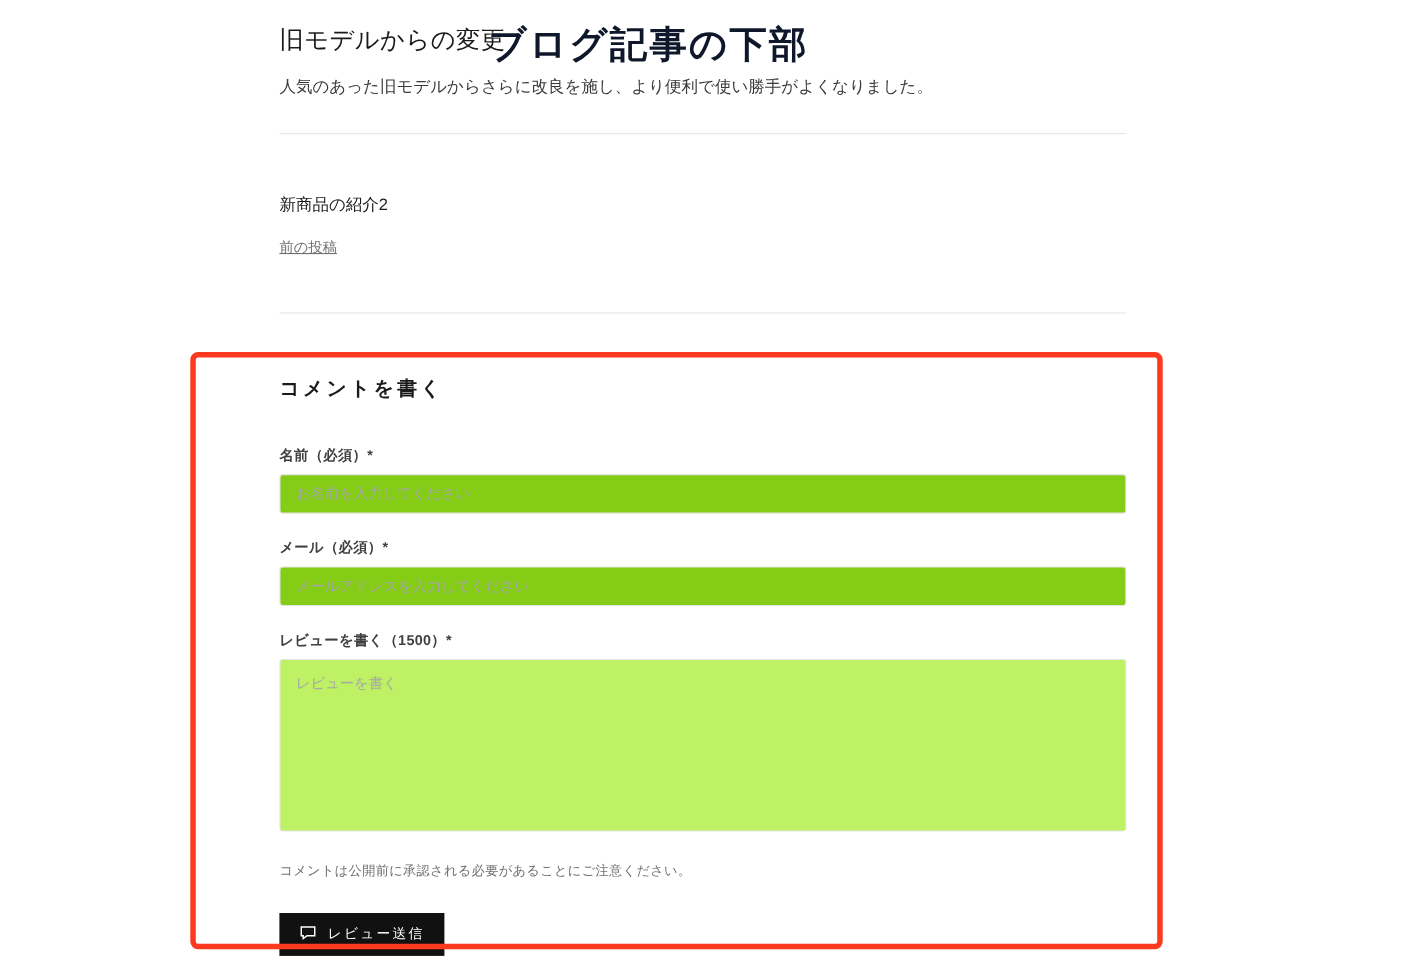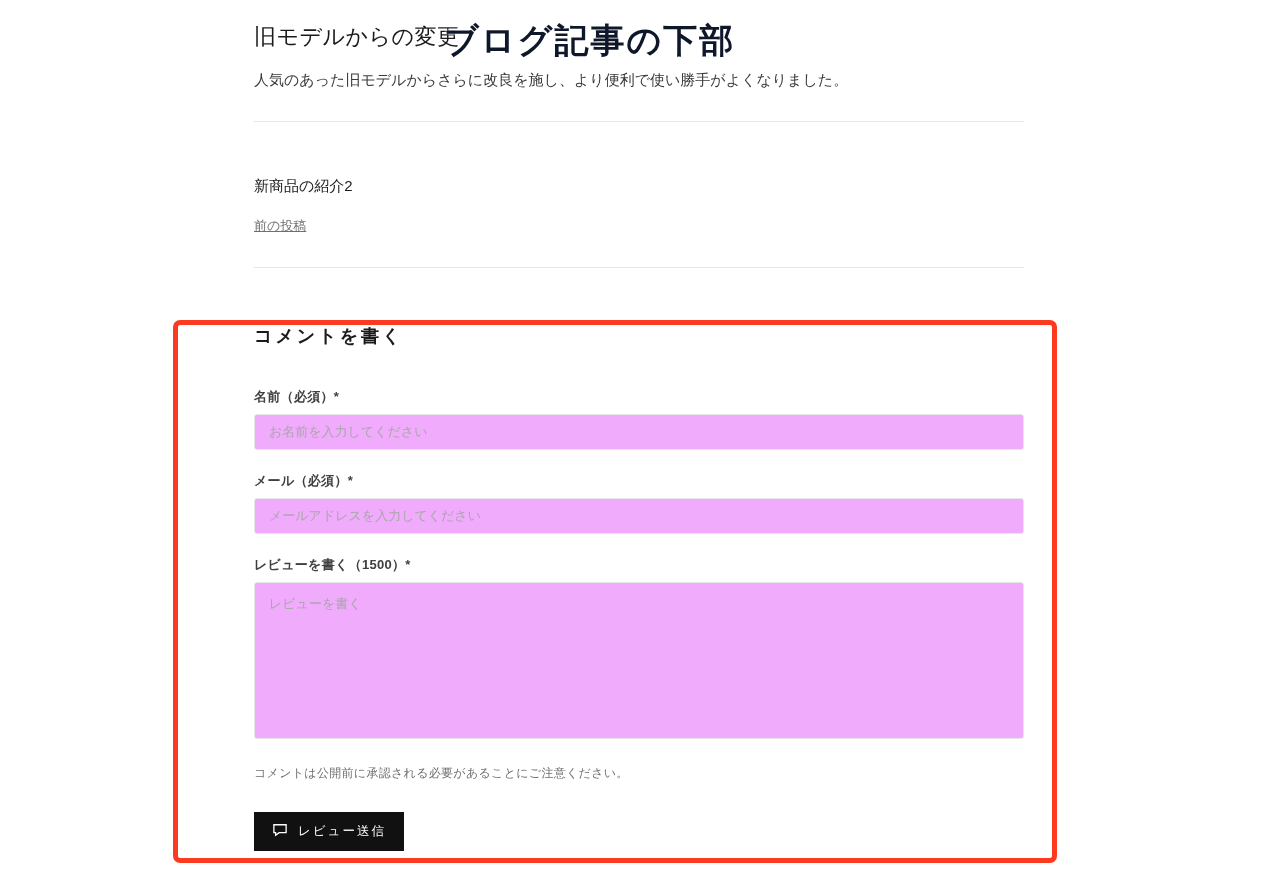--- a/index.html
+++ b/index.html
@@ -33,21 +33,21 @@
       line-height: 1.7;
       margin-bottom: 28px;
     }
     .divider {
       border: none;
       border-top: 1px solid #e6e6e6;
       margin: 0;
     }
     .nav-section {
       padding-top: 55px;
-      padding-bottom: 32px;
+      padding-bottom: 50px;
     }
     .nav-title {
       font-size: 15px;
       color: #1a1a1a;
       margin-bottom: 20px;
     }
     .nav-link {
       font-size: 13px;
       color: #707070;
       text-decoration: underline;
@@ -93,36 +93,36 @@
       margin-bottom: 8px;
       letter-spacing: 0.3px;
       font-weight: bold;
     }
     .form-input {
       width: 100%;
       height: 36px;
       padding: 0 14px;
       font-size: 13px;
       color: #333;
-      background: #f0abfc;
+      background: #84cc16;
       border: 1px solid #e6e6e6;
       border-radius: 3px;
       outline: none;
       font-family: inherit;
     }
     .form-input::placeholder {
       color: #a7a7a7;
     }
     .form-textarea {
       width: 100%;
       height: 157px;
       padding: 12px 14px;
       font-size: 13px;
       color: #333;
-      background: #f0abfc;
+      background: #bef264;
       border: 1px solid #e6e6e6;
       border-radius: 3px;
       outline: none;
       resize: none;
       font-family: inherit;
     }
     .form-textarea::placeholder {
       color: #a7a7a7;
     }
     .comment-note {

